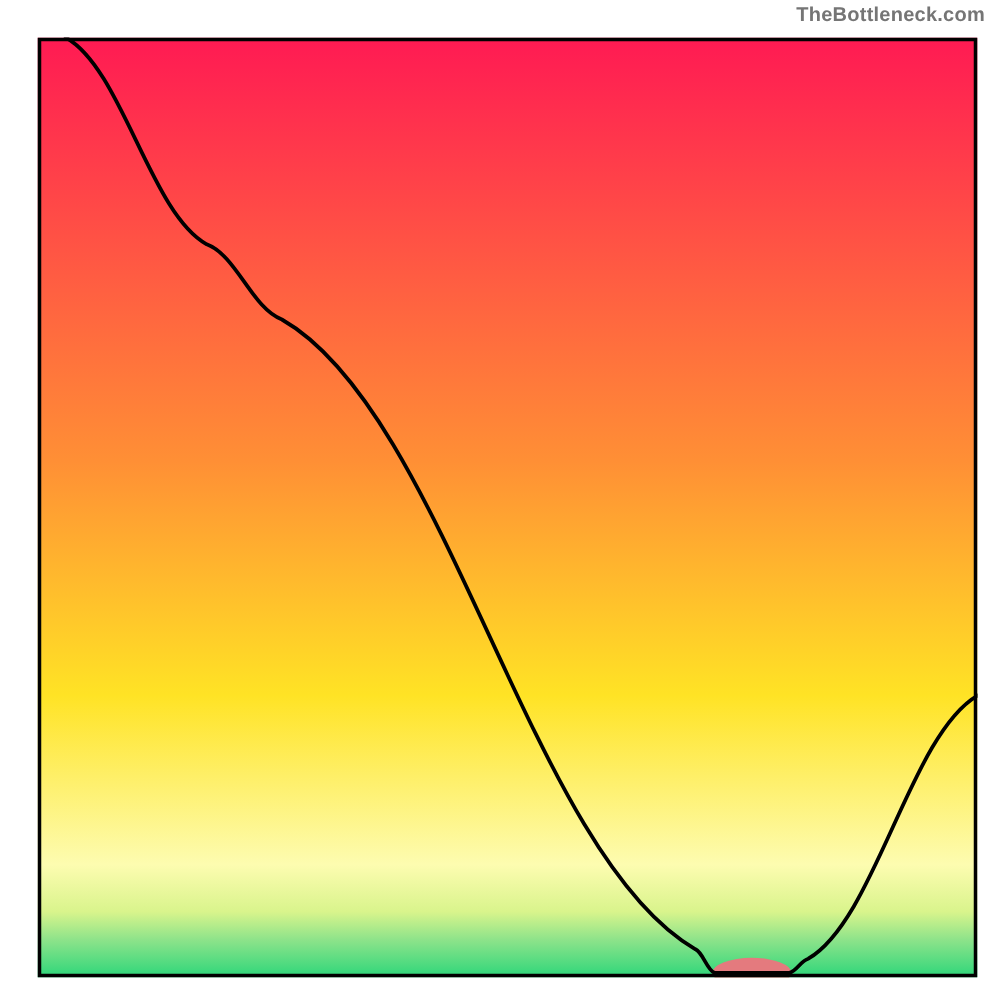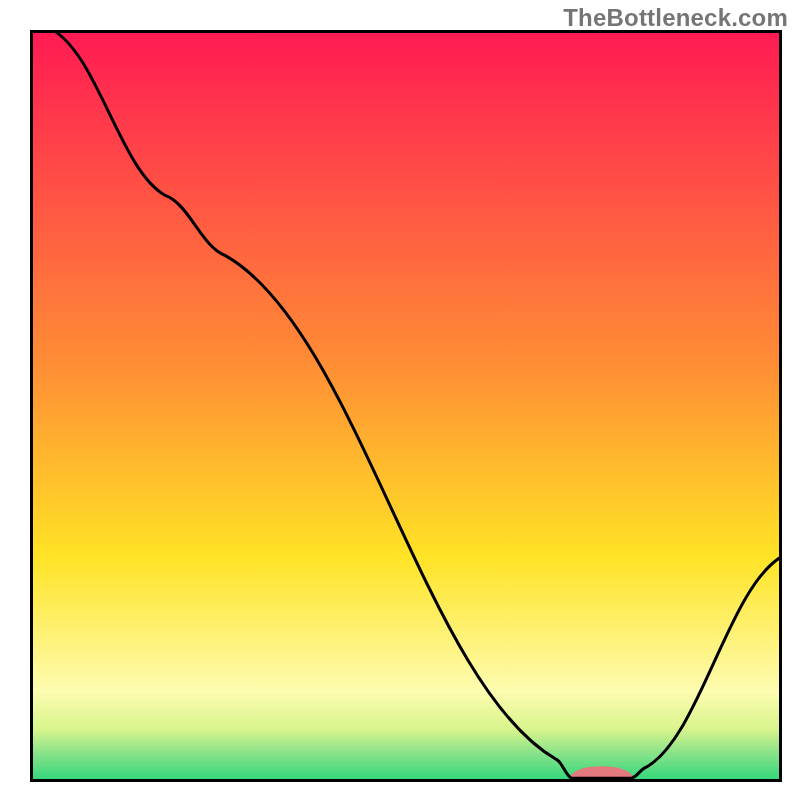--- a/index.html
+++ b/index.html
@@ -8,21 +8,21 @@
     width: 800px;
     height: 800px;
     position: relative;
     font-family: Arial, sans-serif;
     background: #fff;
   }
   .attribution {
     position: absolute;
     top: 4px;
     right: 12px;
-    font-size: 24px;
+    font-size: 16px;
     font-weight: bold;
     color: #757575;
     letter-spacing: 0.2px;
   }
   .chart-container {
     position: absolute;
     top: 30px;
     left: 30px;
     width: 752px;
     height: 752px;

